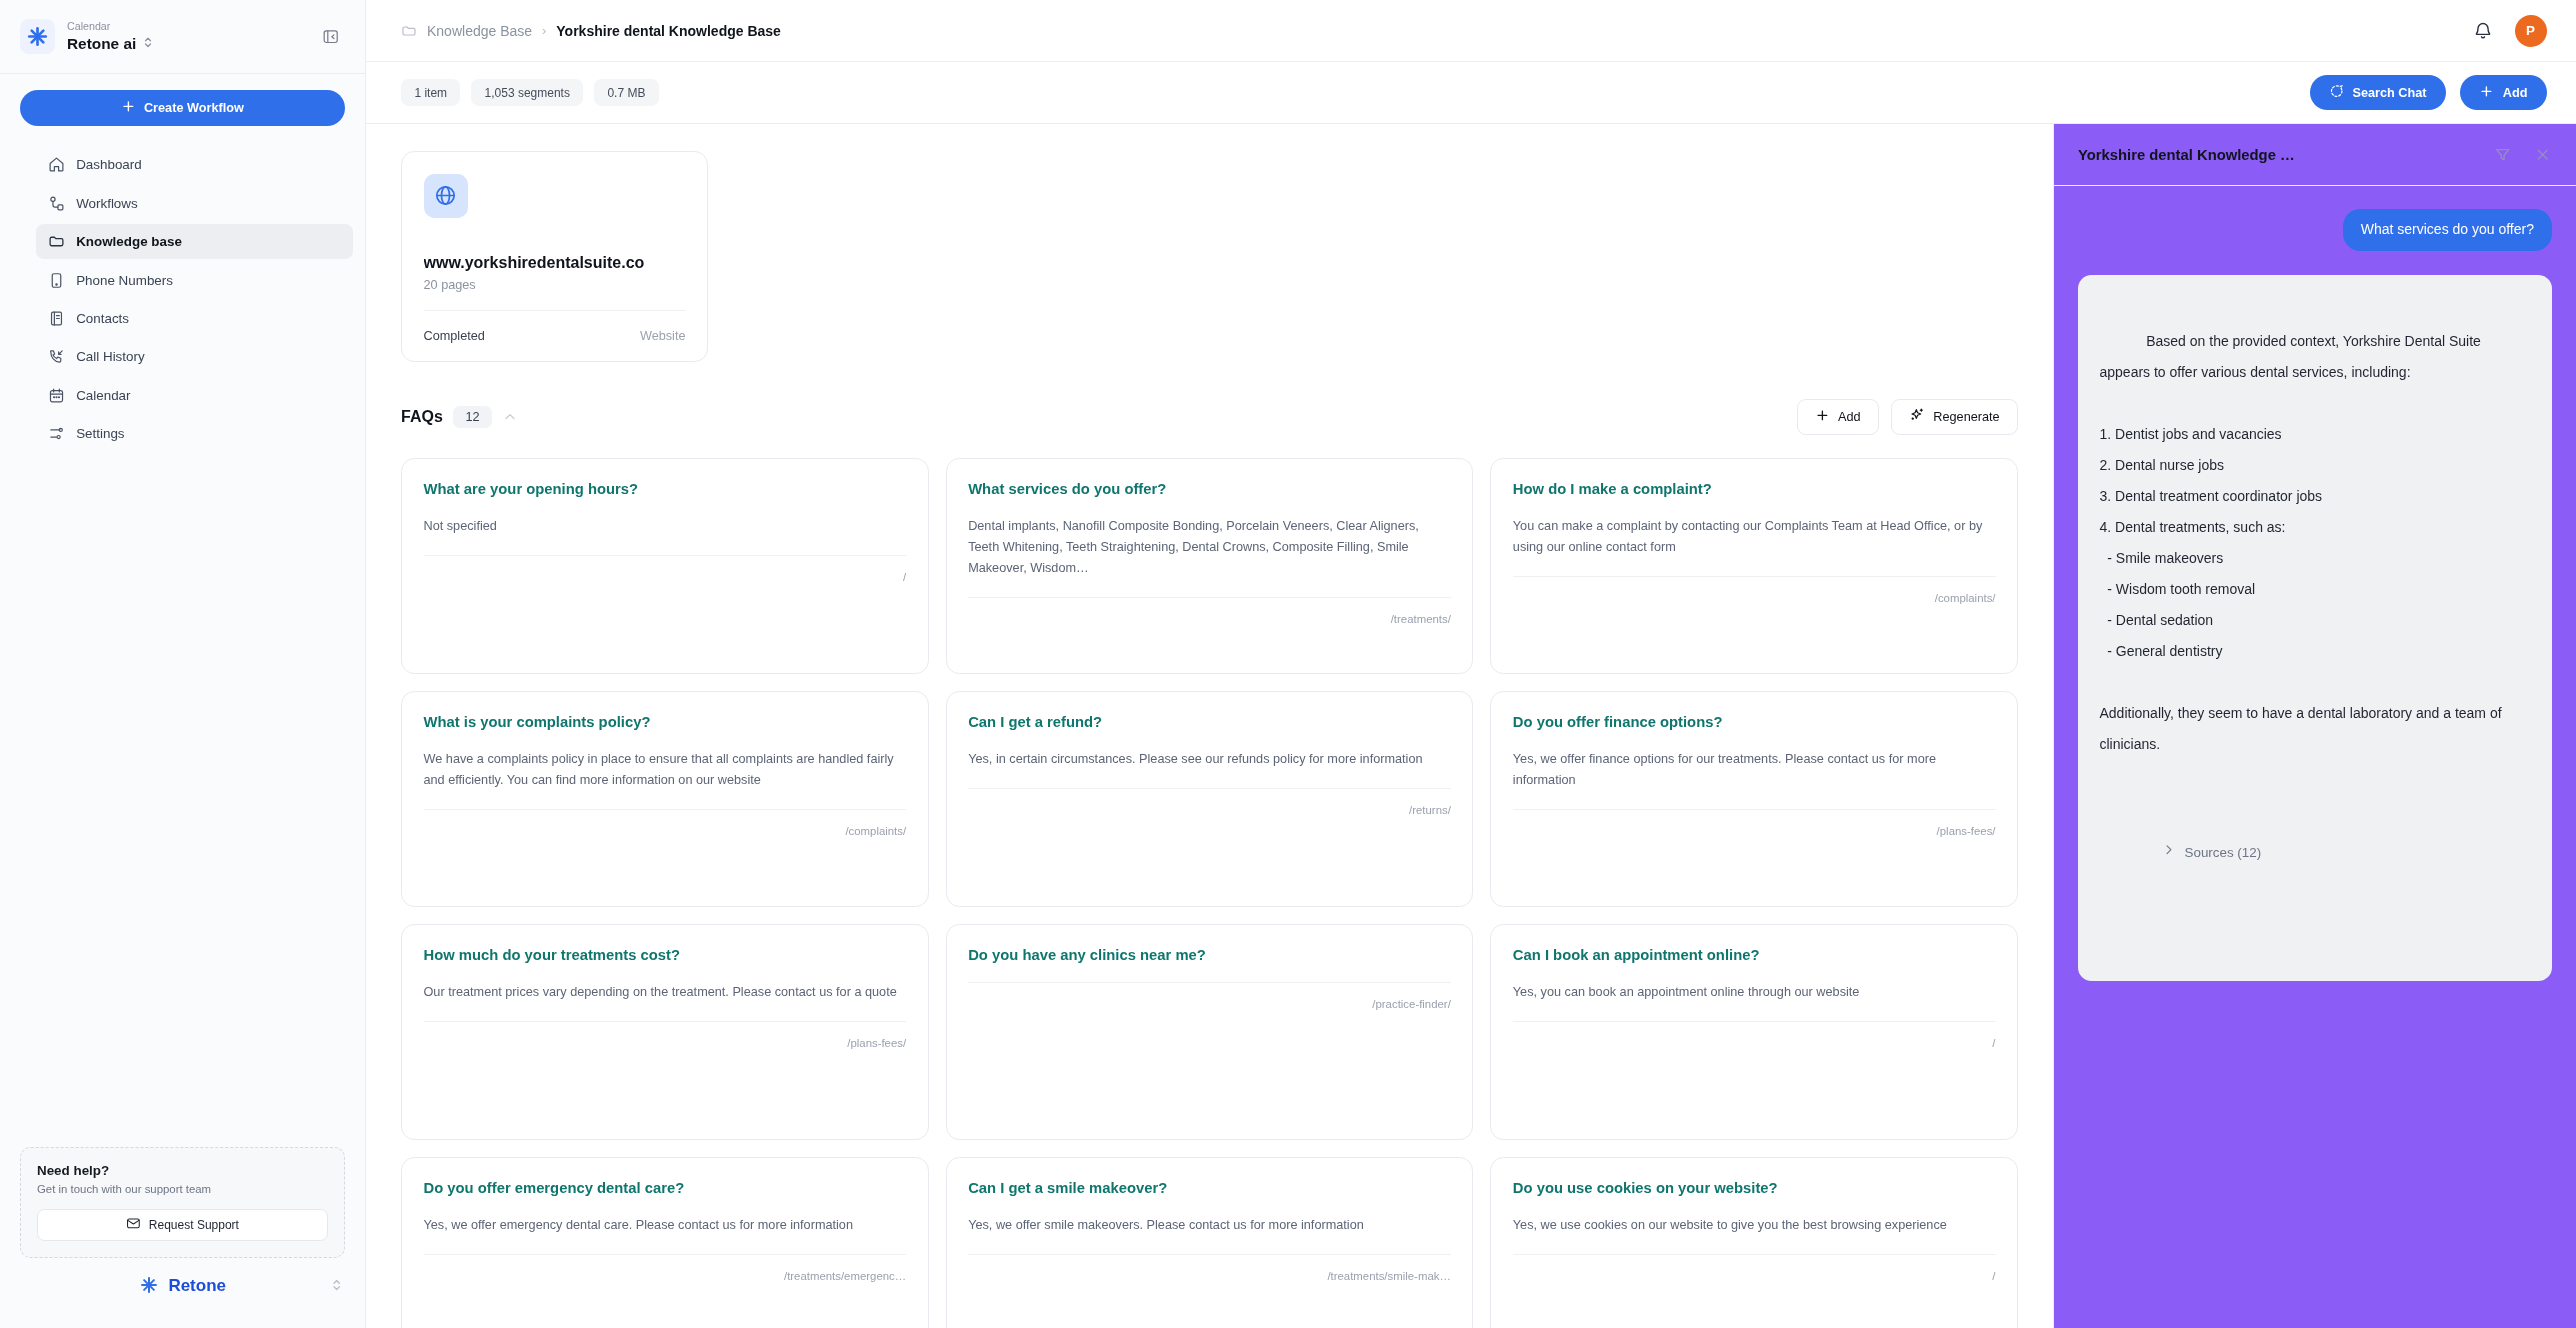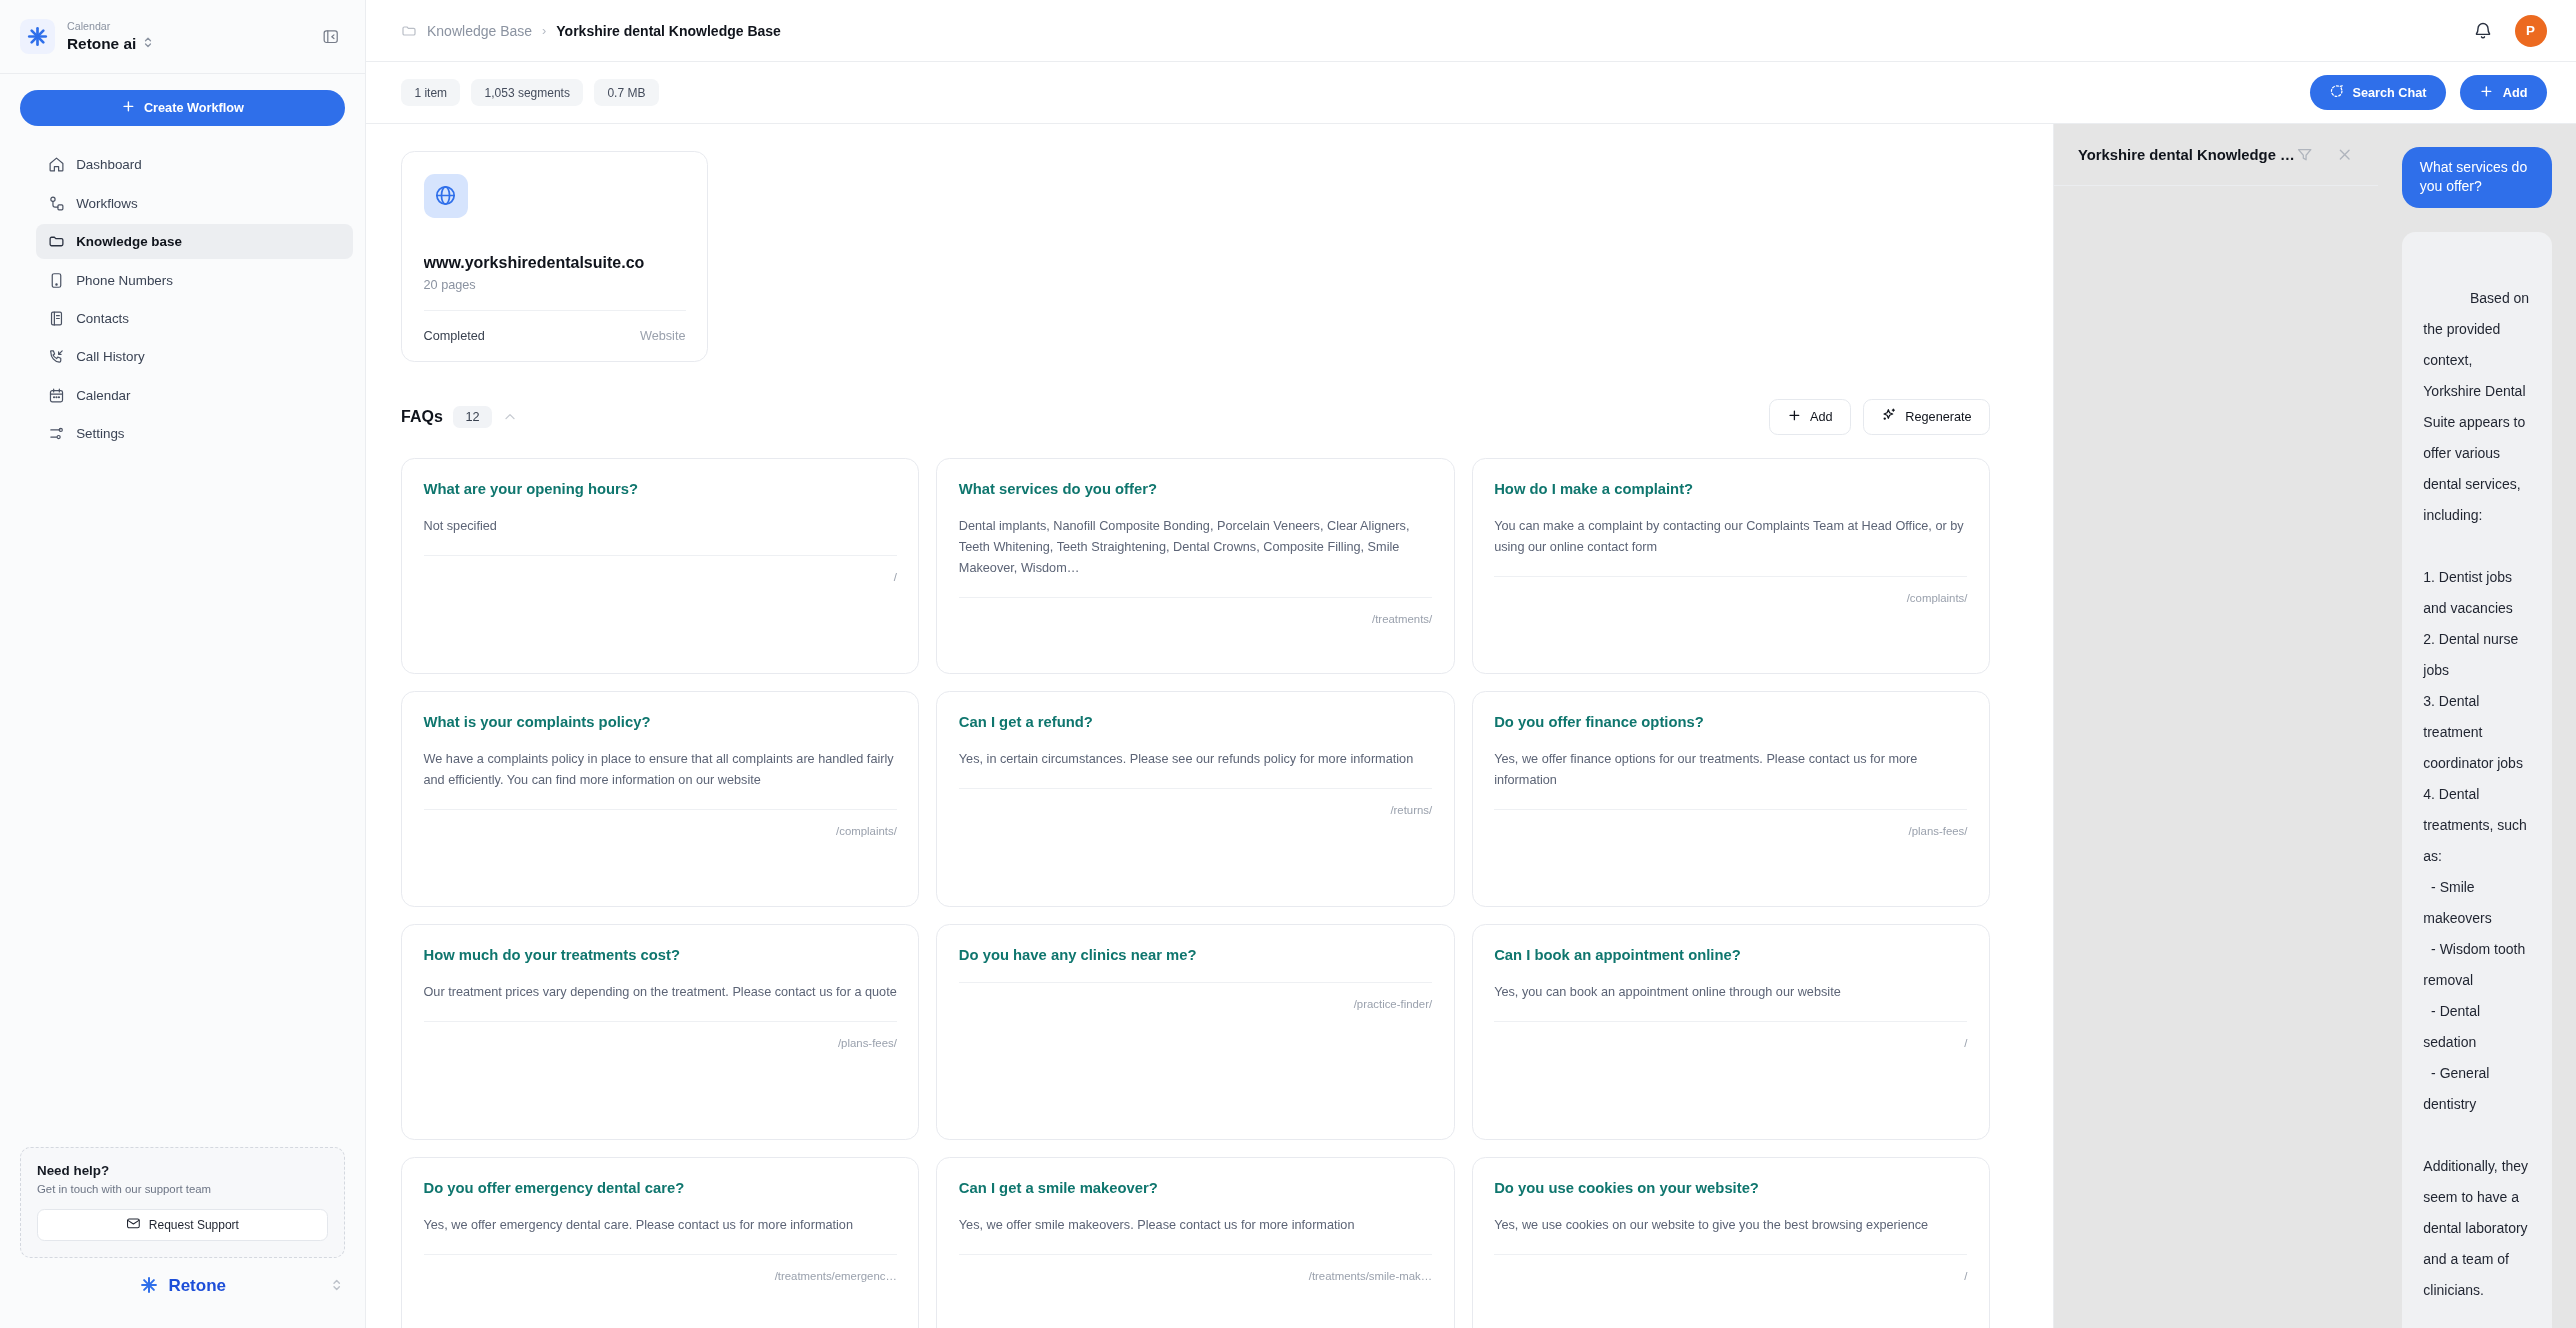--- a/index.html
+++ b/index.html
@@ -146,21 +146,21 @@
     display: flex; flex-direction: column;
   }
   .faq-q { font-size: 14.8px; font-weight: 700; color: #0f766e; line-height: 20px; }
   .faq-a { margin-top: 17.4px; font-size: 12.7px; color: #5c6476; line-height: 21px; }
   .faq-src-wrap { margin-top: 17.4px; border-top: 1.3px solid #eef0f3; padding: 14.8px 0 0 0; text-align: right; }
   .faq-src { font-size: 11.4px; color: #9aa1ad; }
 
   
   .chat {
     width: 523px; flex: 0 0 523px; border-left: 1.3px solid #ebedf0;
-    display: flex; flex-direction: row; background: #e5e5e5; height: 100%; margin-left: 28px;
+    display: flex; flex-direction: column; background: #8b5cf6; height: 100%;
   }
   .chat-head {
     height: 62px; display: flex; align-items: center; justify-content: space-between;
     padding: 0 23px 0 24px; border-bottom: 1.3px solid #ebedf0;
   }
   .chat-title { font-size: 14.8px; font-weight: 600; color: #10141c; }
   .chat-head-icons { display: flex; gap: 20px; align-items: center; }
   .chat-ico { width: 20px; height: 20px; display: flex; align-items: center; justify-content: center; cursor: pointer; opacity: .7; }
   .chat-body { flex: 1; padding: 23px 24px 0 24px; overflow: hidden; }
   .msg-user {

